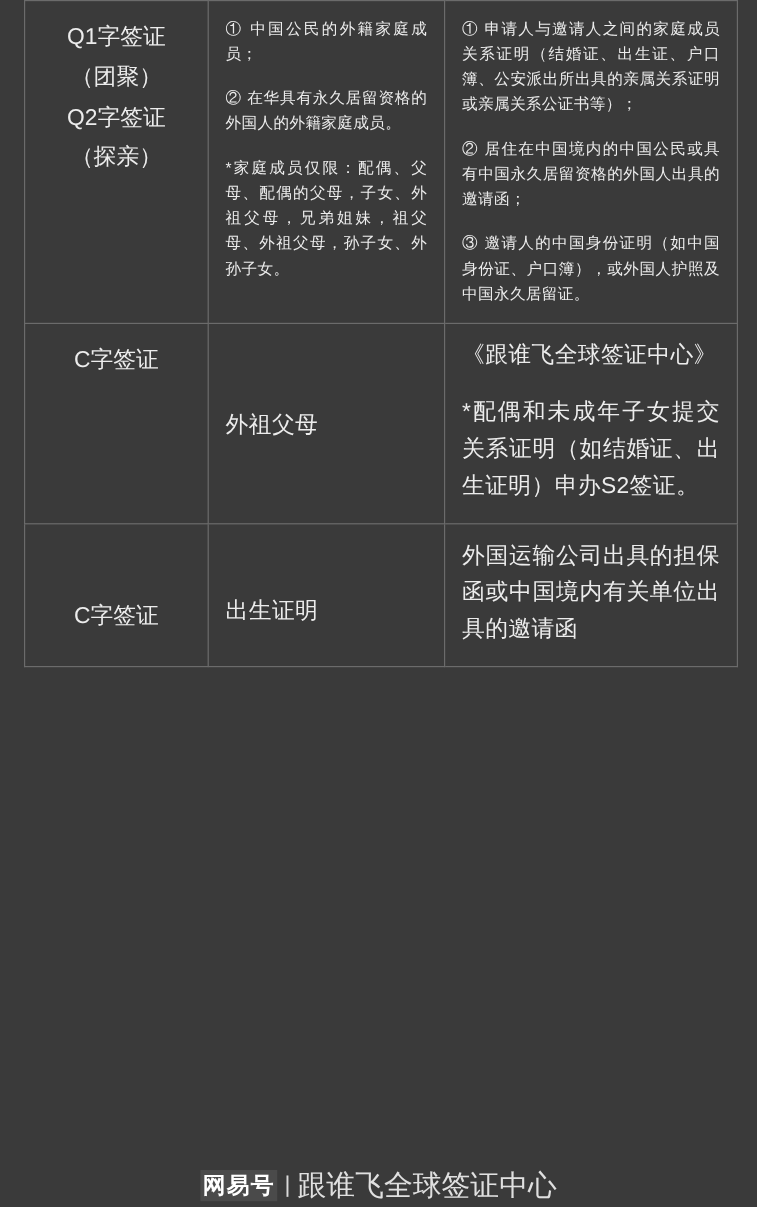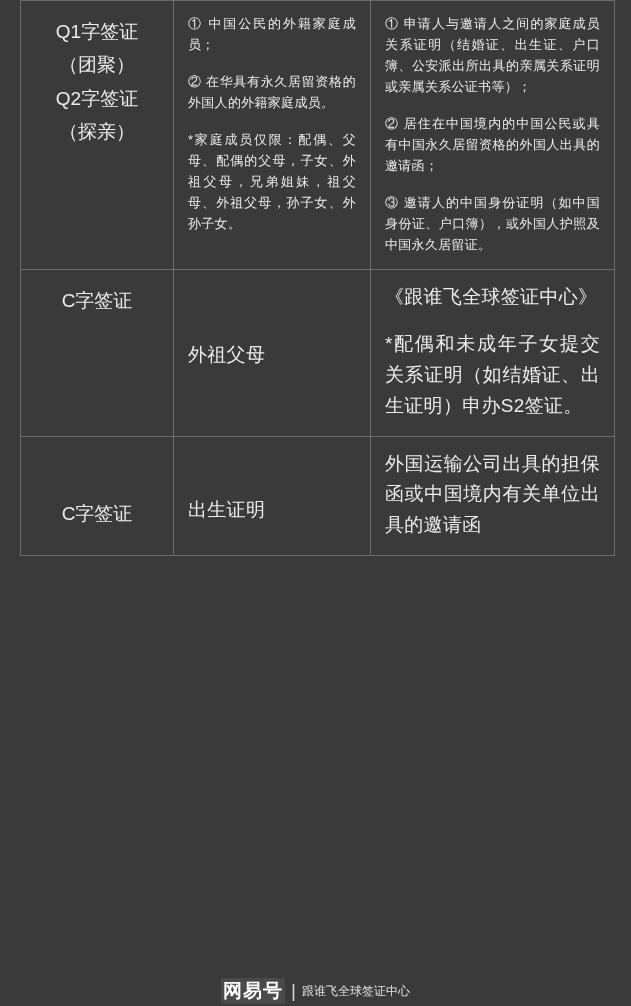--- a/index.html
+++ b/index.html
@@ -95,21 +95,21 @@
   }
   .wm-logo {
     font-weight: bold;
     color: #ffffff;
     background: #4a4a4a;
     padding: 0 2px;
     letter-spacing: 1px;
   }
   .wm-text {
     color: #e0e0e0;
-    font-size: 12px;
+    font-size: 24px;
   }
   .scroll-hint {
     position: absolute;
     right: 2px;
     top: 0;
     width: 3px;
     height: 1006px;
     background: transparent;
   }
 </style>

